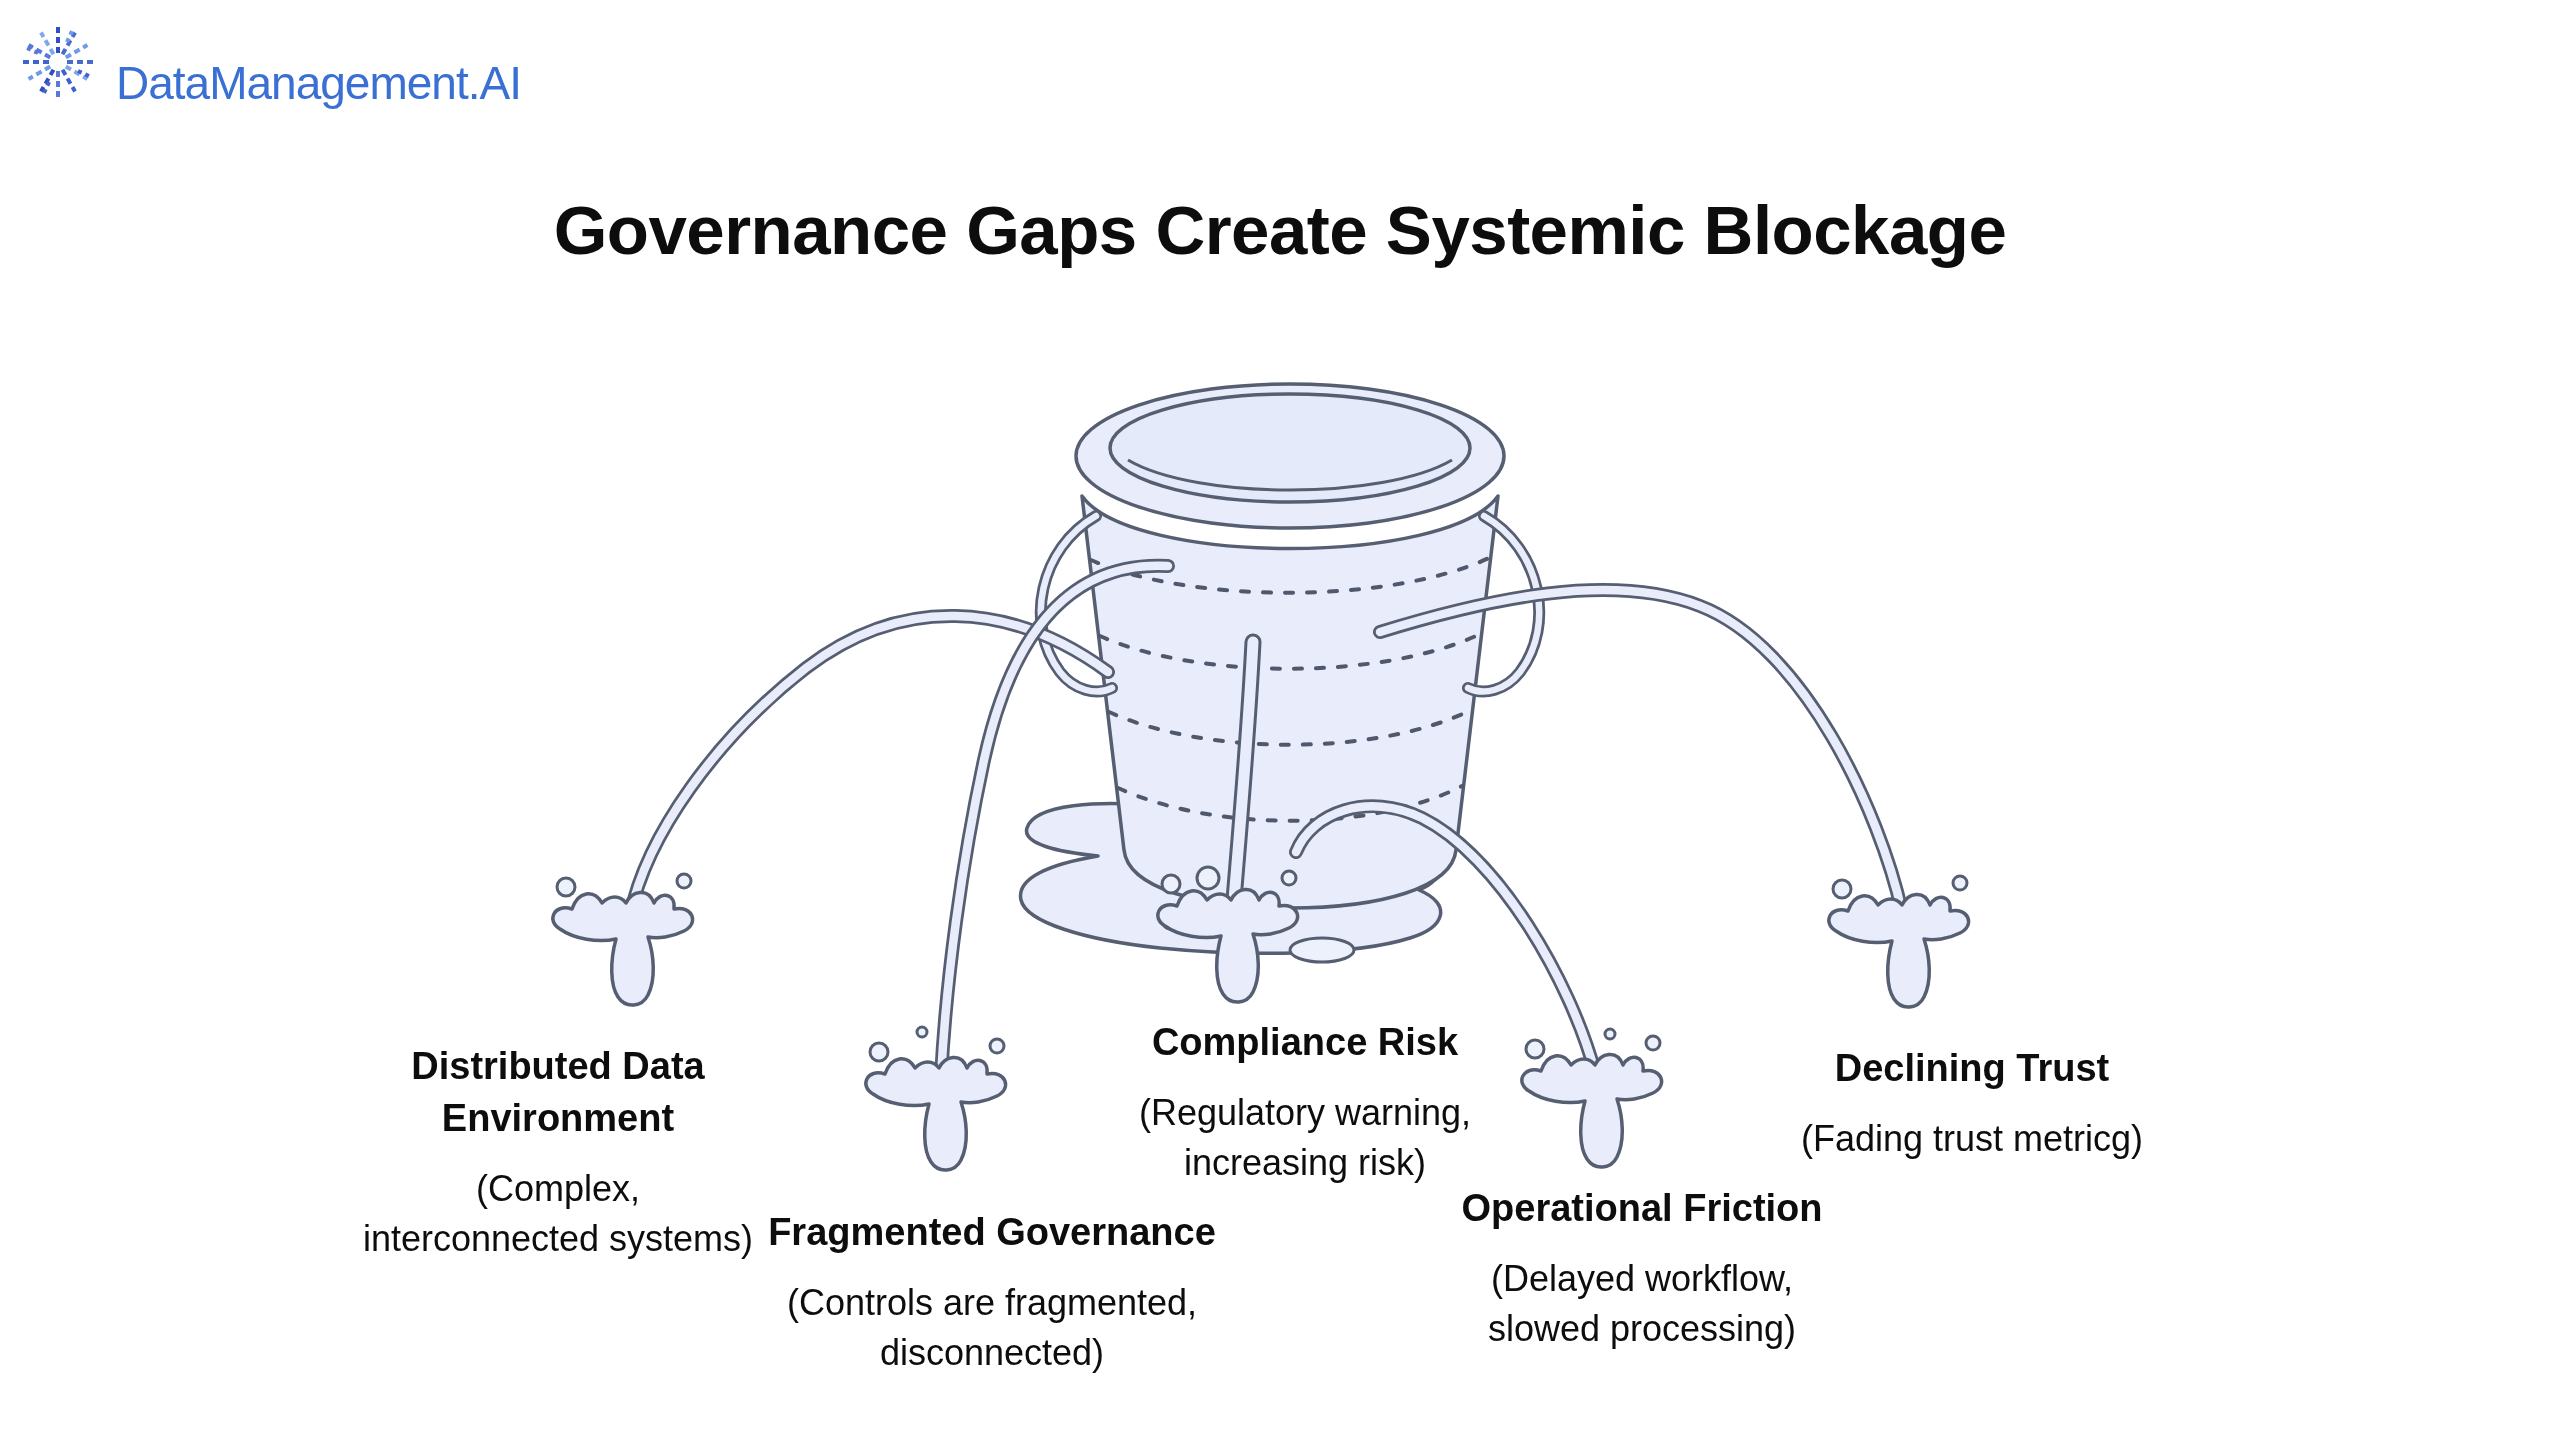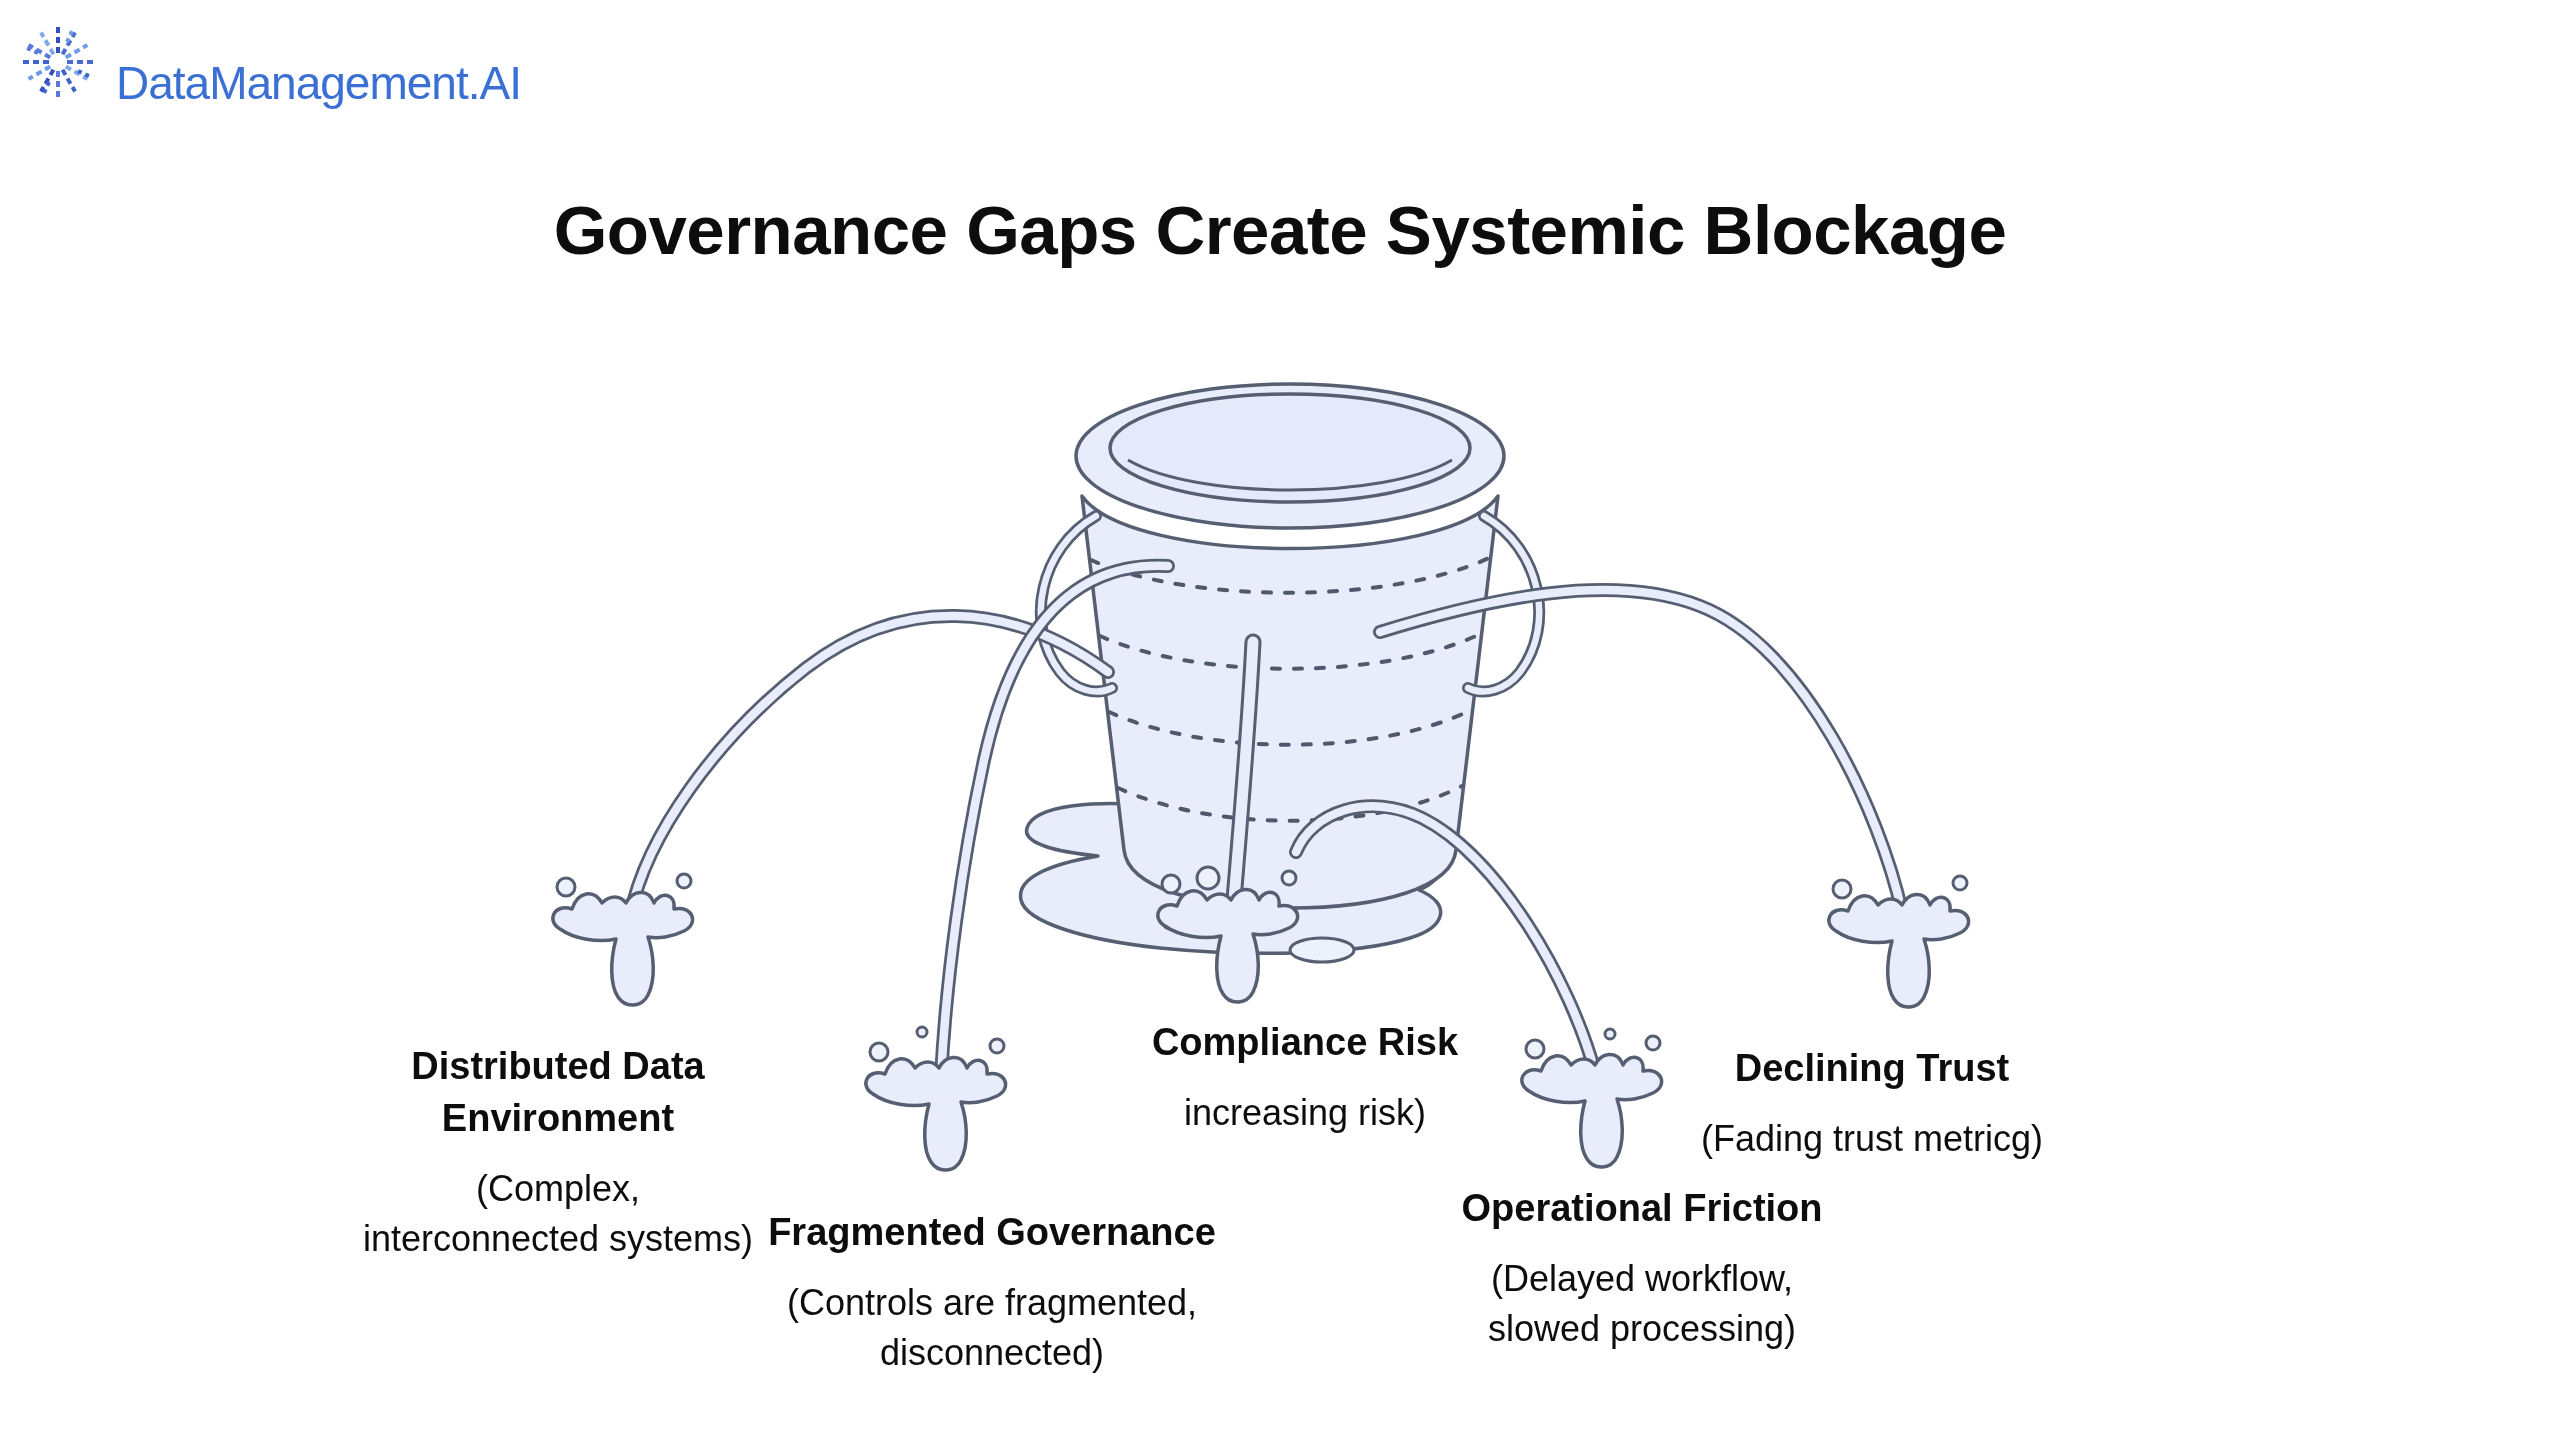--- a/index.html
+++ b/index.html
@@ -172,30 +172,31 @@
   <div class="bold">Fragmented Governance</div>
   <div class="sub">
     <div>(Controls are fragmented,</div>
     <div>disconnected)</div>
   </div>
 </div>
 
 <div class="label" style="left:1305px;top:1016px">
   <div class="bold">Compliance Risk</div>
   <div class="sub">
+    <div>(Regulatory warning,</div>
     <div>increasing risk)</div>
   </div>
 </div>
 
 <div class="label" style="left:1642px;top:1182px">
   <div class="bold">Operational Friction</div>
   <div class="sub">
     <div>(Delayed workflow,</div>
     <div>slowed processing)</div>
   </div>
 </div>
 
-<div class="label" style="left:1872px;top:1042px">
+<div class="label" style="left:1972px;top:1042px">
   <div class="bold">Declining Trust</div>
   <div class="sub">
     <div>(Fading trust metricg)</div>
   </div>
 </div>
 
 </body></html>

